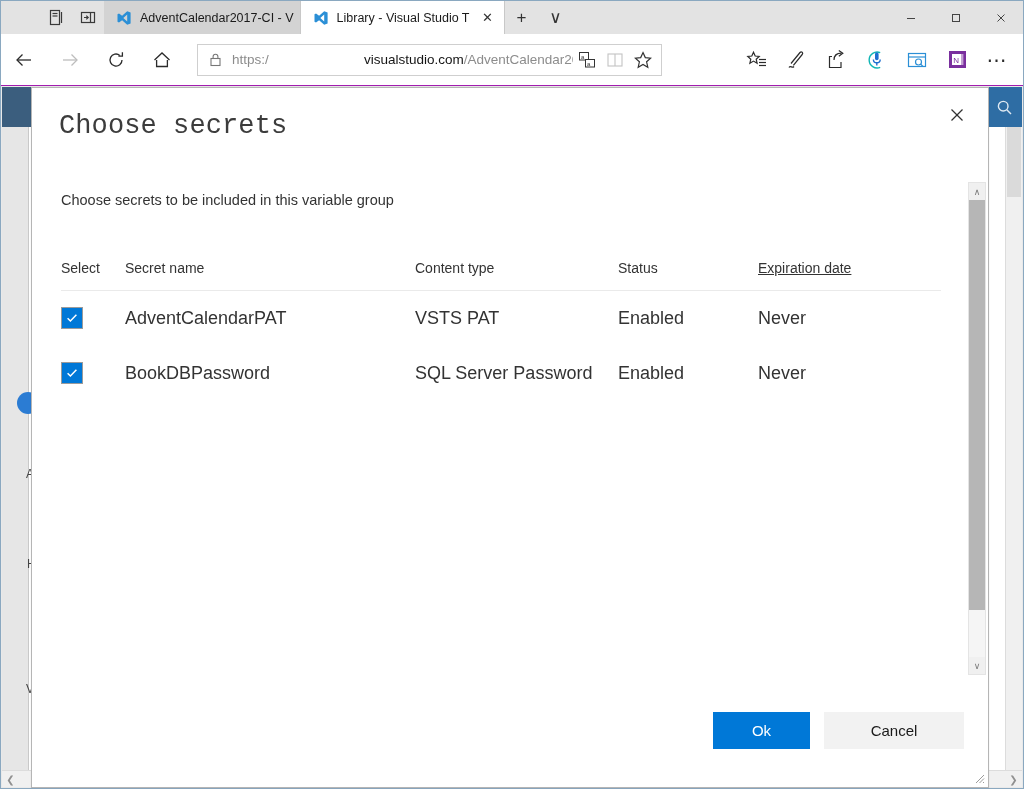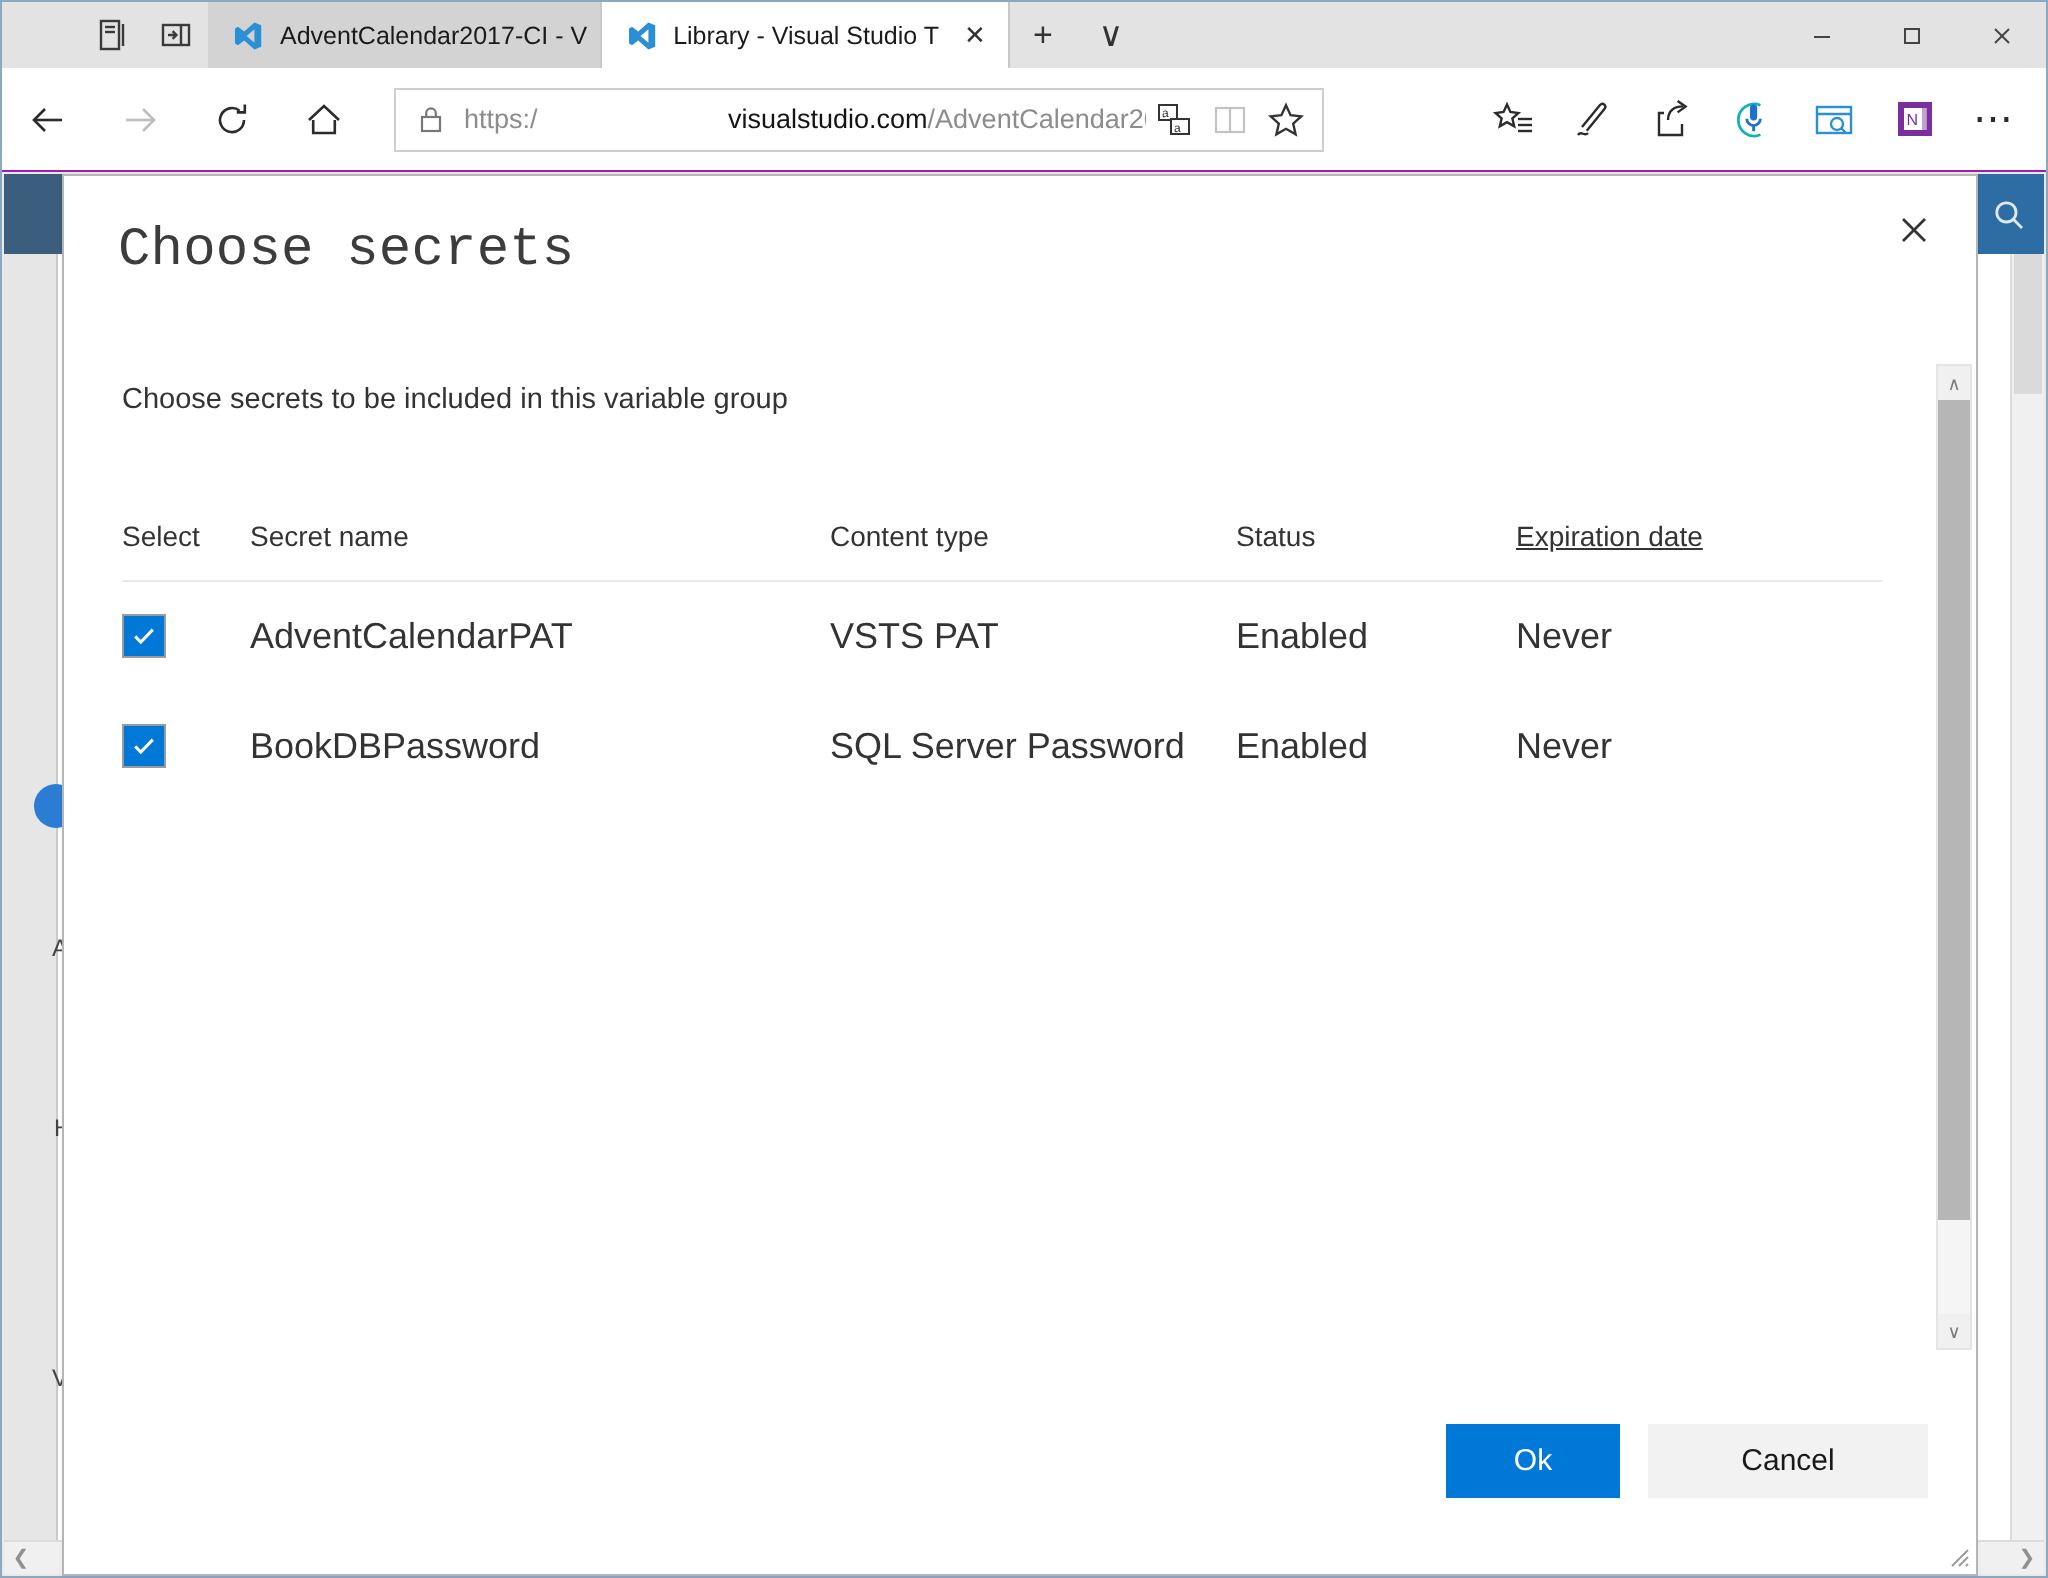--- a/index.html
+++ b/index.html
@@ -278,21 +278,21 @@
     background: #ffffff;
   }
   .fbtn {
     position: absolute; top: 25px;
     height: 37px;
     display: flex; align-items: center; justify-content: center;
     font-size: 15px;
   }
   #ok-button {
     right: 178px;
-    width: 87px;
+    width: 97px;
     background: #0078d7;
     color: #ffffff;
     border: none;
   }
   #cancel-button {
     right: 24px;
     width: 140px;
     background: #f2f2f2;
     color: #1a1a1a;
     border: none;

